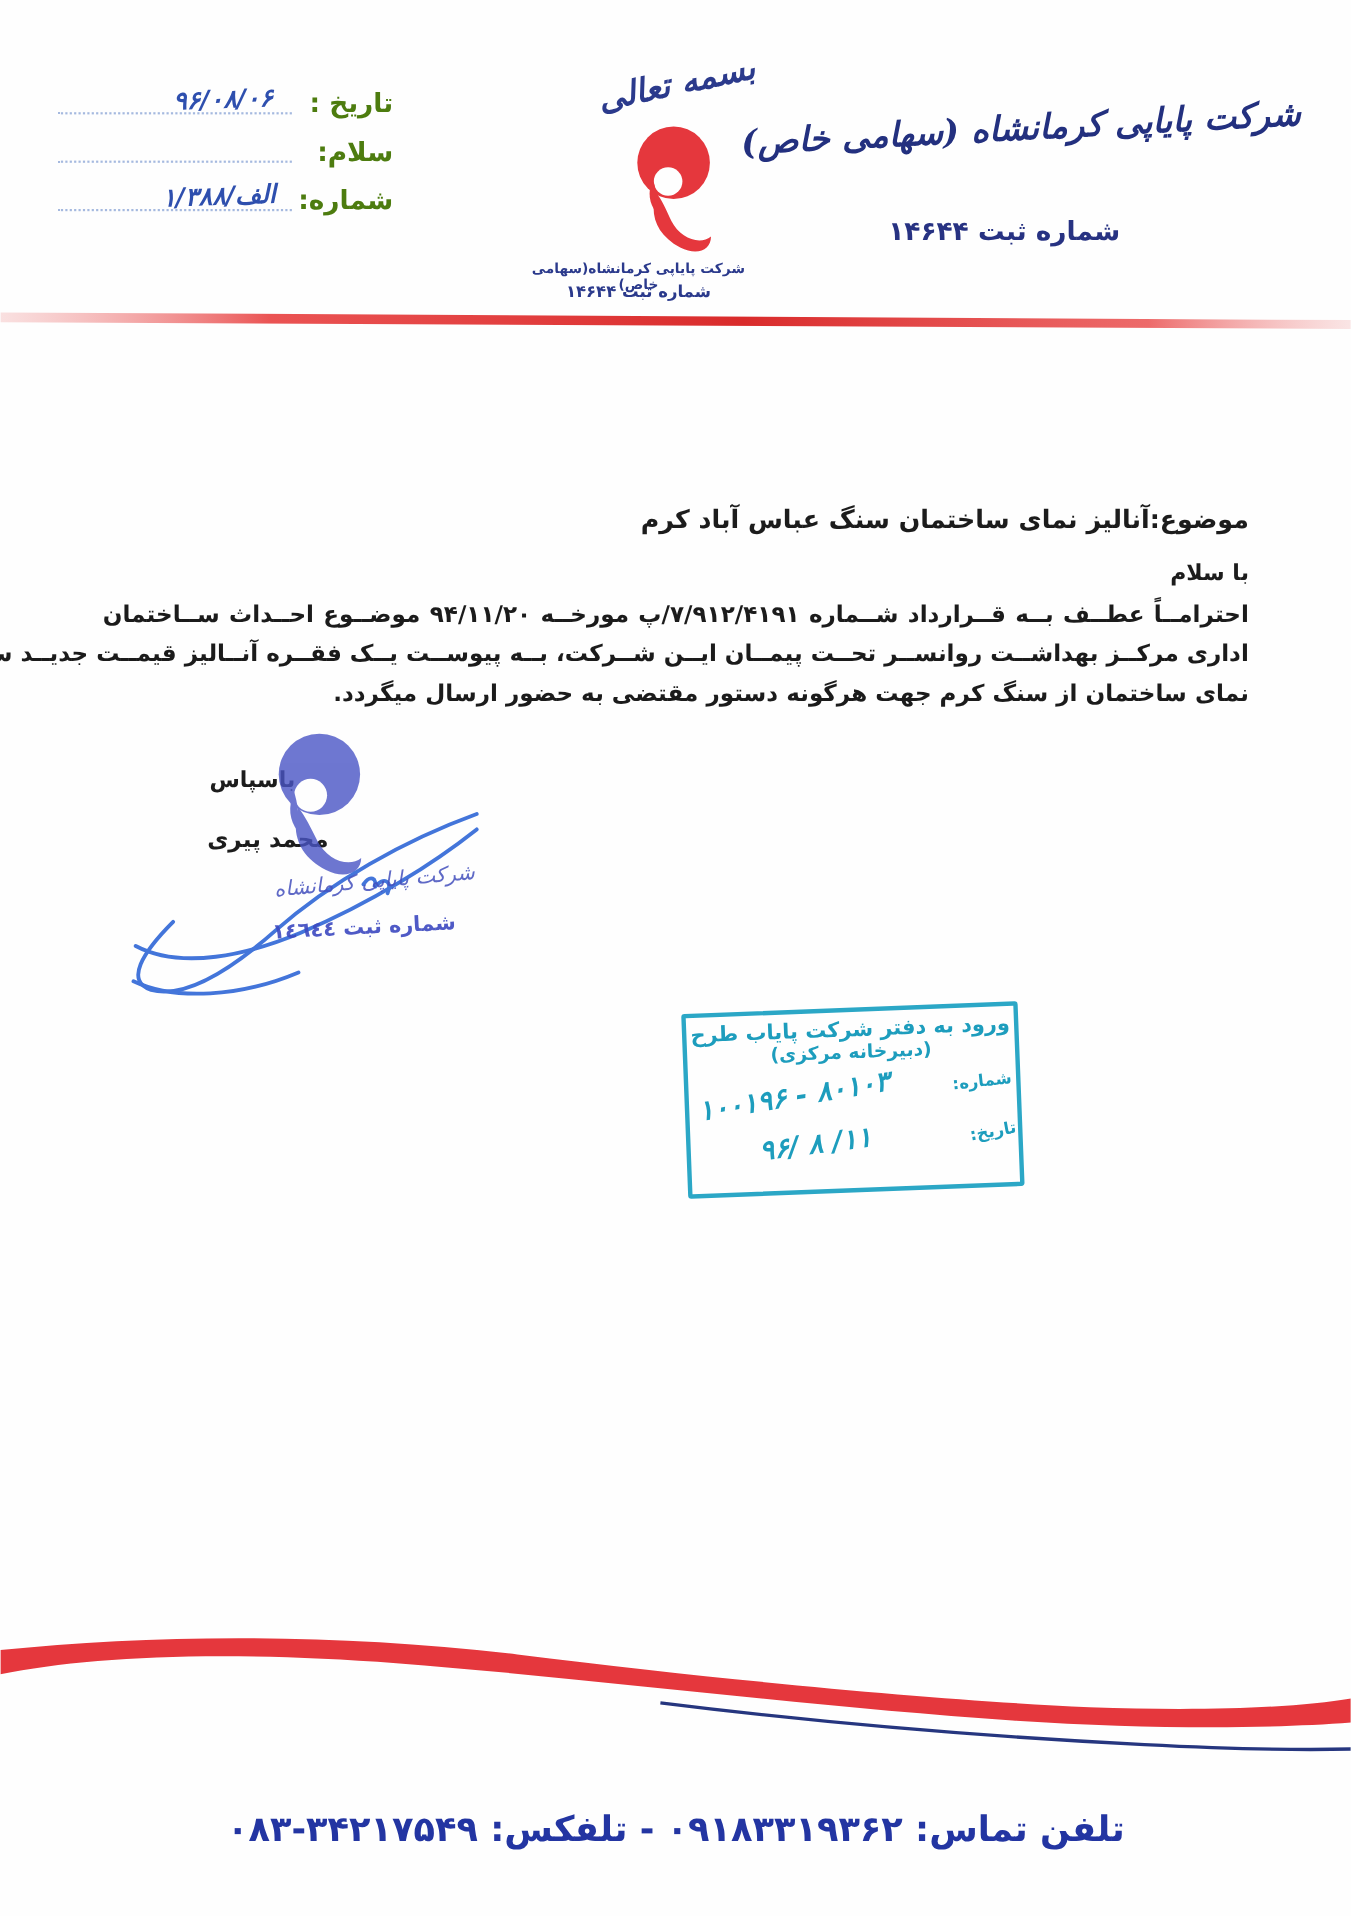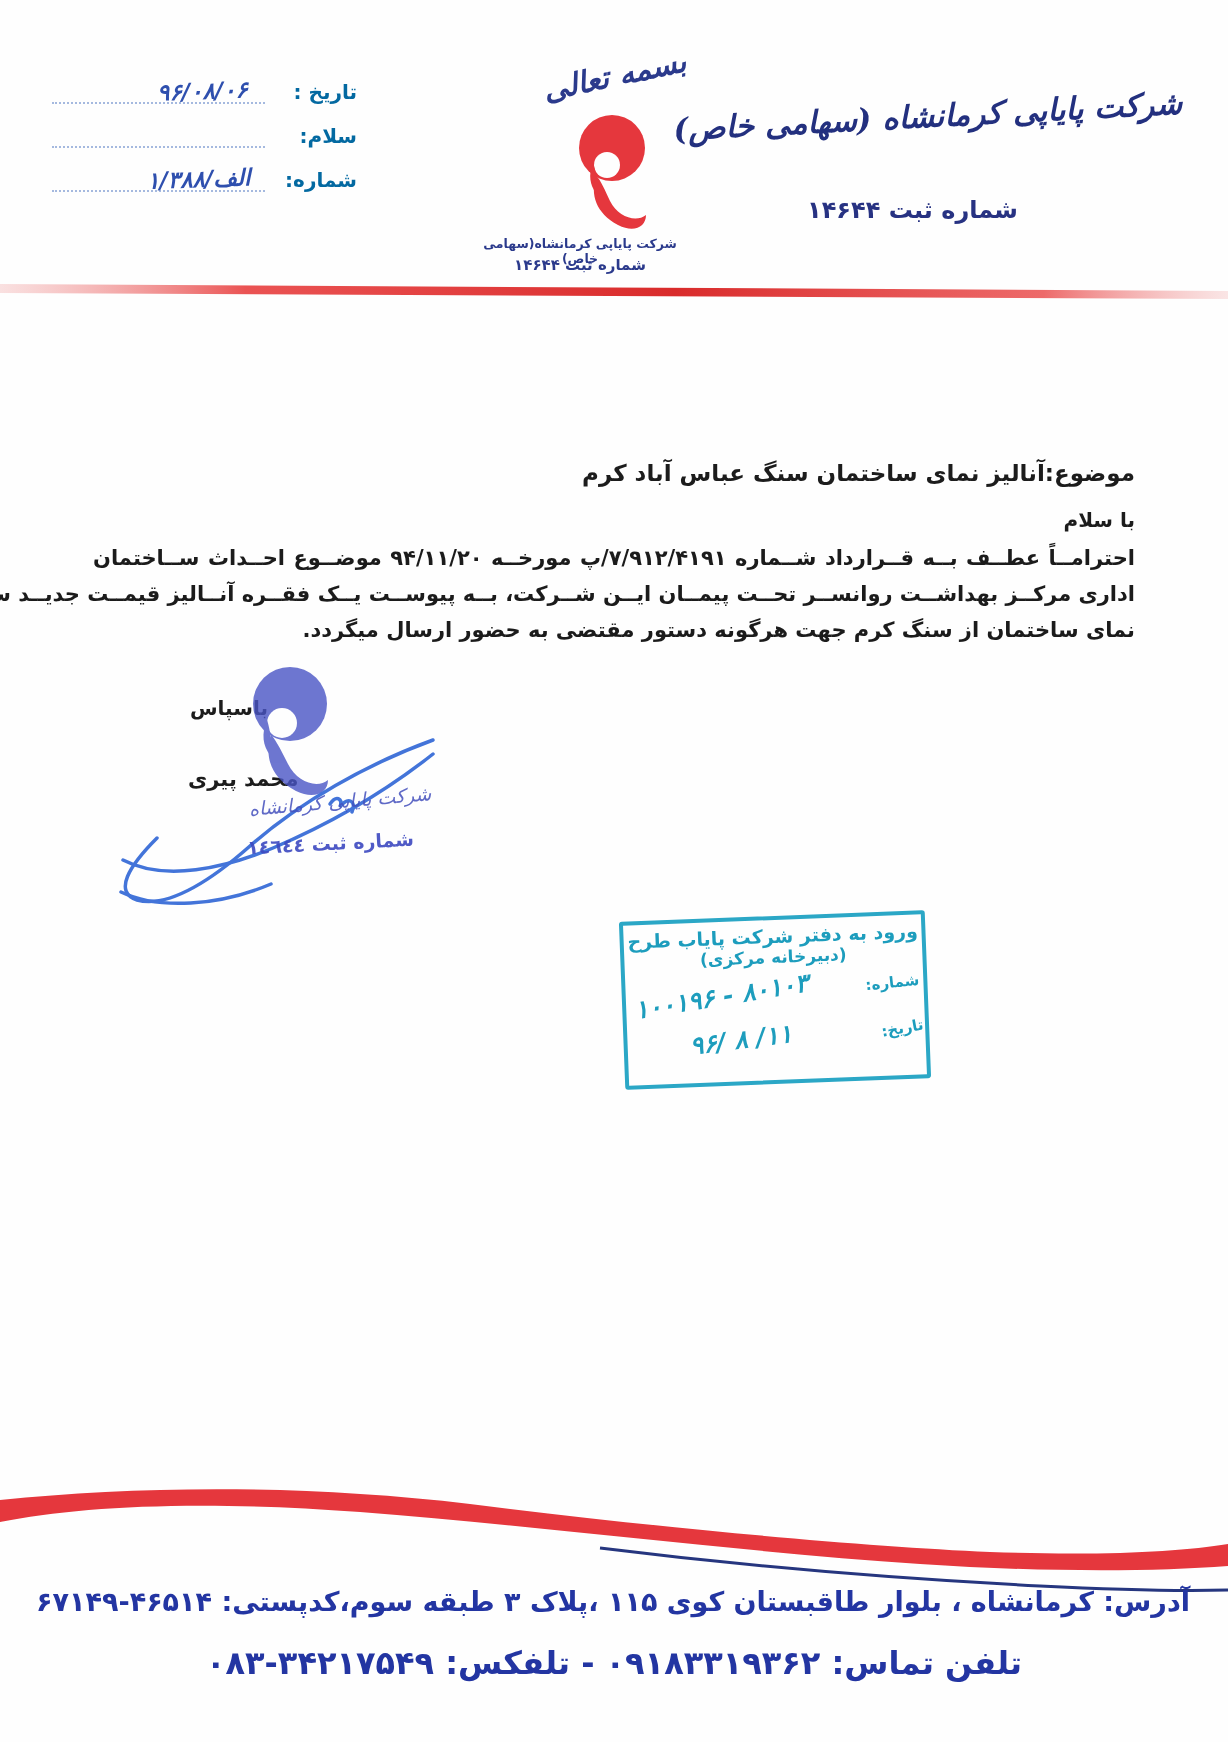--- a/index.html
+++ b/index.html
@@ -3,21 +3,21 @@
 <meta charset="utf-8">
 <style>
   html,body{margin:0;padding:0;background:#ffffff;}
   .page{position:relative;width:1228px;height:1742px;background:#fefefe;overflow:hidden;
         direction:rtl;font-family:"DejaVu Sans",sans-serif;color:#1c1c1c;}
   .abs{position:absolute;}
   .ltr{direction:ltr;unicode-bidi:isolate;}
 
   
   .field-row{position:absolute;left:52px;width:305px;height:40px;}
-  .field-label{position:absolute;right:0;top:0;font-weight:bold;font-size:20px;color:#0369a1;}
+  .field-label{position:absolute;right:0;top:0;font-weight:bold;font-size:24px;color:#4d7c0f;}
   .field-dots{position:absolute;left:0;right:92px;top:22px;border-bottom:2px dotted #8fa8d8;opacity:.8;}
   .field-value{position:absolute;font-style:italic;font-weight:600;font-size:23px;color:#2e4fae;
                transform:rotate(-2deg);}
 
   
   .bismillah{left:542px;top:58px;font-family:"DejaVu Serif",serif;font-style:italic;font-weight:bold;
              font-size:30px;color:#2b3a8c;transform:rotate(-12deg);white-space:nowrap;}
   .logo-caption1{left:468px;top:236px;width:224px;text-align:center;font-size:12.5px;color:#2b3a8c;font-weight:600;}
   .logo-caption2{left:488px;top:256px;width:184px;text-align:center;font-size:15px;color:#2b3a8c;font-weight:bold;}
   .company-title{right:45px;top:98px;font-family:"DejaVu Serif",serif;font-style:italic;font-weight:bold;
@@ -27,21 +27,21 @@
   
   .recipient{right:93px;top:404px;font-size:28px;font-weight:bold;white-space:nowrap;}
   .subject{right:93px;top:460px;font-size:23px;font-weight:bold;white-space:nowrap;}
   .salutation{right:93px;top:508px;font-size:20px;font-weight:bold;}
   .bodyline{right:93px;top:0;width:1042px;font-size:21px;font-weight:bold;color:#1b1b1b;white-space:nowrap;}
   .jline{text-align:justify;text-align-last:justify;-moz-text-align-last:justify;}
   .b1{top:546px;} .b2{top:582px;} .b3{top:618px;text-align-last:right;}
 
   
   .thanks{left:190px;top:696px;font-size:20px;font-weight:bold;}
-  .signer{left:188px;top:751px;font-size:21px;font-weight:bold;margin-top:16px;}
+  .signer{left:188px;top:751px;font-size:21px;font-weight:bold;}
   .stamp-co-text{left:225px;top:790px;width:230px;font-size:19px;font-style:italic;color:#4450bd;
                  transform:rotate(-5deg);text-align:center;opacity:.85;white-space:nowrap;}
   .stamp-reg-text{left:243px;top:832px;width:175px;font-size:19px;font-weight:bold;color:#3d49c0;
                   transform:rotate(-3deg);text-align:center;opacity:.9;}
 
   
   .rstamp{left:622px;top:916px;width:298px;height:160px;border:4px solid #2ba7c6;border-radius:3px;
           transform:rotate(-2.2deg);color:#1d9dbd;}
   .rstamp-title{margin-top:5px;text-align:center;font-size:19px;font-weight:bold;white-space:nowrap;}
   .rstamp-sub{text-align:center;font-size:17px;font-weight:bold;}
@@ -138,16 +138,15 @@
     <span class="rlabel rlabel-date">تاریخ:</span>
     <span class="rval rval-date ltr">۹۶/ ۸ /۱۱</span>
   </div>
 
   <svg class="abs" style="left:0;top:1430px;" width="1228" height="170" viewBox="0 0 1228 170">
     <path d="M0,70 C140,56 300,54 470,74 C680,100 860,116 990,122 C1100,126 1180,122 1228,114
              L1228,136 C1150,142 1040,142 920,134 C740,122 540,96 360,82 C200,70 80,76 0,92 Z" fill="#e5373d"></path>
     <path d="M600,118 C760,138 920,150 1040,156 C1120,160 1190,161 1228,160" fill="none" stroke="#26367f" stroke-width="3"></path>
   </svg>
 
-  <div class="abs footer-address">آدرس: کرمانشاه ، بلوار طاقبستان کوی ۱۱۵ ،پلاک ۳ طبقه سوم،کدپستی: ⁦۶۷۱۴۹-۴۶۵۱۴⁩</div>
   <div class="abs footer-phones">تلفن تماس:  ۰۹۱۸۳۳۱۹۳۶۲  - تلفکس: ⁦۰۸۳-۳۴۲۱۷۵۴۹⁩</div>
 
 </div>
 
 </body></html>

